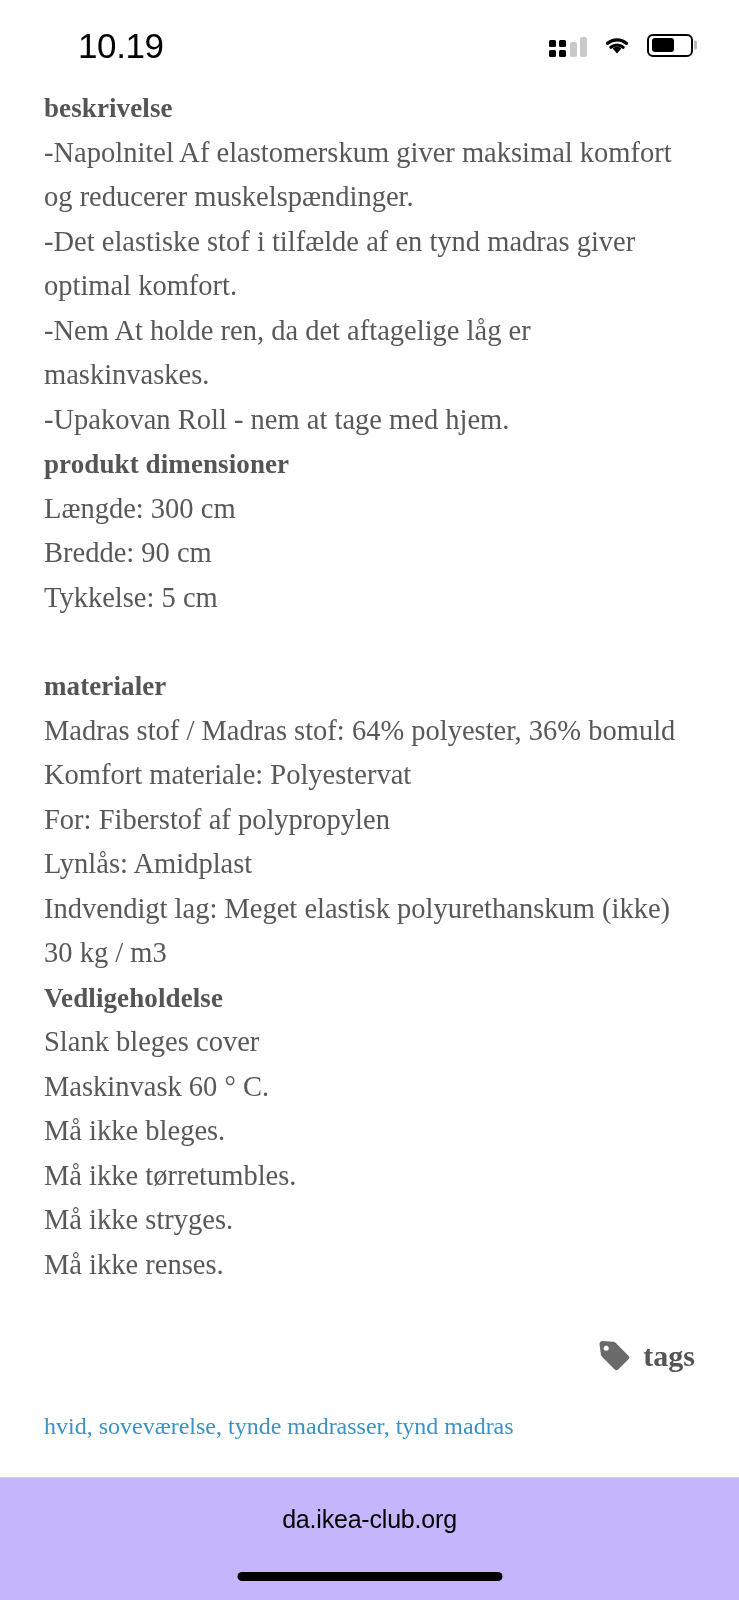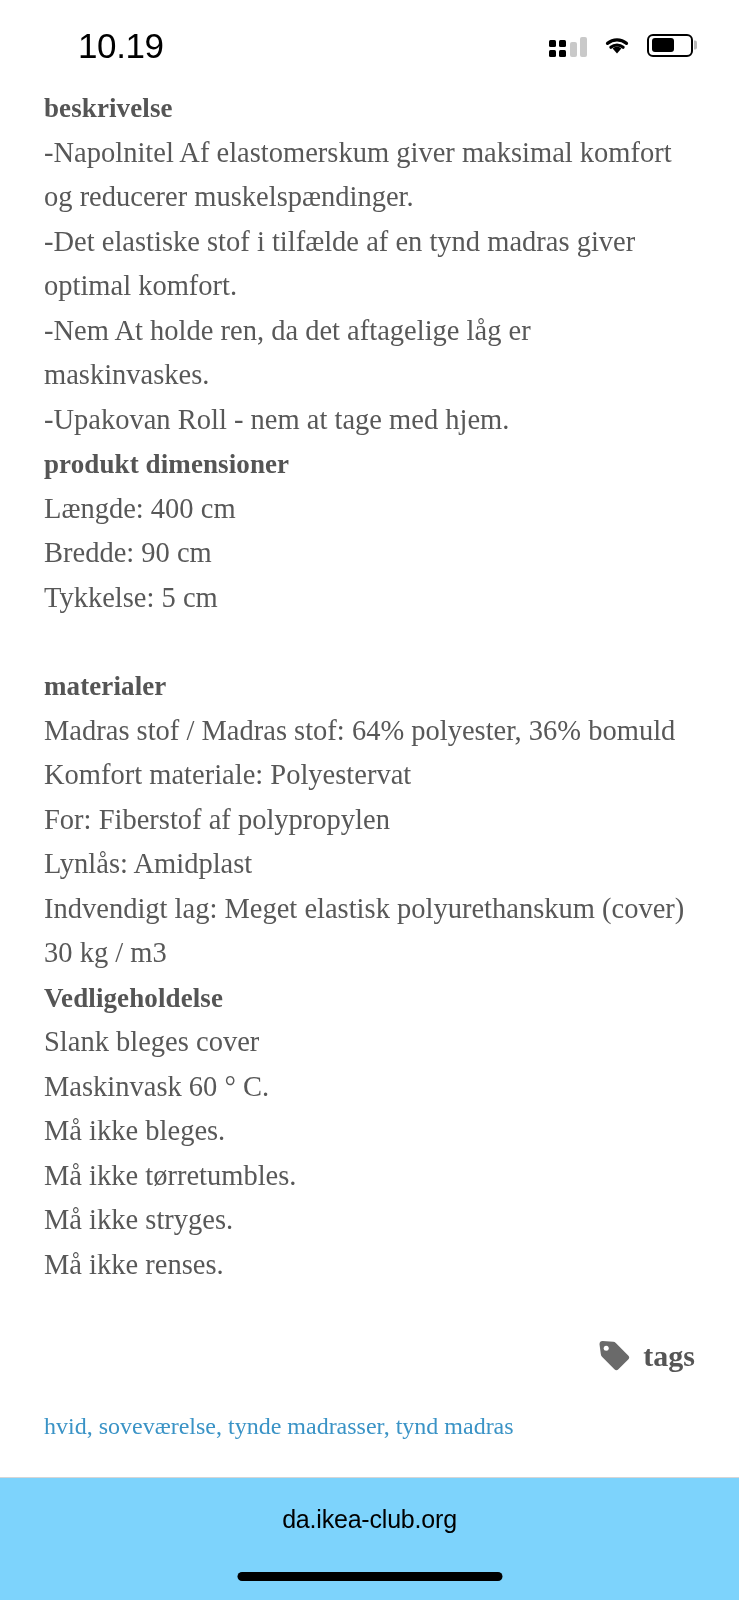--- a/index.html
+++ b/index.html
@@ -154,21 +154,21 @@
     color: #3a93c6;
     text-decoration: none;
   }
 
   
   .browser-bar {
     position: absolute;
     left: 0; right: 0;
     bottom: 0;
     height: 123px;
-    background: #7dd3fc;
+    background: #c4b5fd;
     border-top: 1px solid #d6d6d6;
     box-sizing: border-box;
   }
   .url-text {
     text-align: center;
     font-family: "Liberation Sans", sans-serif;
     font-size: 25px;
     color: #000000;
     padding-top: 27px;
     letter-spacing: -0.2px;
@@ -227,32 +227,32 @@
   <h2 class="sec-head">beskrivelse</h2>
   <p class="line">-Napolnitel Af elastomerskum giver maksimal komfort</p>
   <p class="line">og reducerer muskelspændinger.</p>
   <p class="line">-Det elastiske stof i tilfælde af en tynd madras giver</p>
   <p class="line">optimal komfort.</p>
   <p class="line">-Nem At holde ren, da det aftagelige låg er</p>
   <p class="line">maskinvaskes.</p>
   <p class="line">-Upakovan Roll - nem at tage med hjem.</p>
 
   <h2 class="sec-head">produkt dimensioner</h2>
-  <p class="line">Længde: 400 cm</p>
+  <p class="line">Længde: 300 cm</p>
   <p class="line">Bredde: 90 cm</p>
   <p class="line">Tykkelse: 5 cm</p>
 
   <div class="spacer"></div>
 
   <h2 class="sec-head">materialer</h2>
   <p class="line">Madras stof / Madras stof: 64% polyester, 36% bomuld</p>
   <p class="line">Komfort materiale: Polyestervat</p>
   <p class="line">For: Fiberstof af polypropylen</p>
   <p class="line">Lynlås: Amidplast</p>
-  <p class="line">Indvendigt lag: Meget elastisk polyurethanskum (cover)</p>
+  <p class="line">Indvendigt lag: Meget elastisk polyurethanskum (ikke)</p>
   <p class="line">30 kg / m3</p>
 
   <h2 class="sec-head">Vedligeholdelse</h2>
   <p class="line">Slank bleges cover</p>
   <p class="line">Maskinvask 60 ° C.</p>
   <p class="line">Må ikke bleges.</p>
   <p class="line">Må ikke tørretumbles.</p>
   <p class="line">Må ikke stryges.</p>
   <p class="line">Må ikke renses.</p>
 

